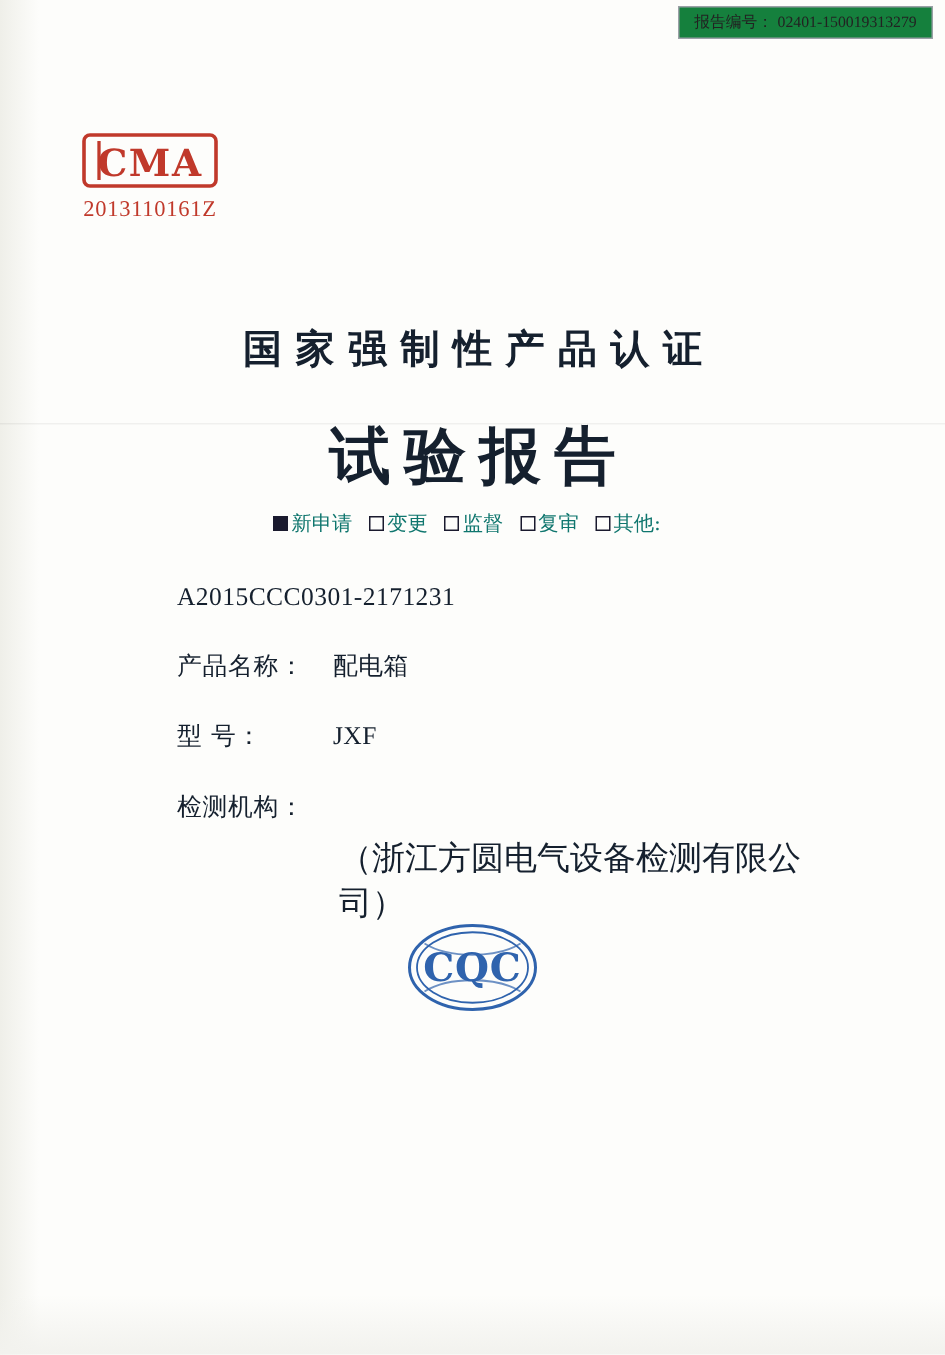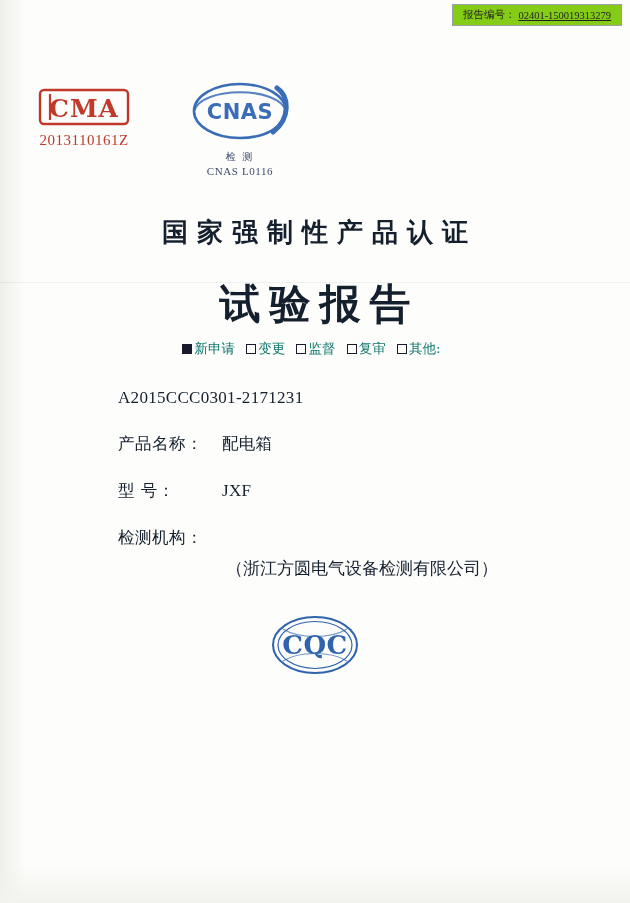--- a/index.html
+++ b/index.html
@@ -28,39 +28,38 @@
   .report-no-box {
     position: absolute;
     left: 452px;
     top: 4px;
     width: 168px;
     height: 20px;
     border: 1px solid #9aa0a6;
     display: flex;
     align-items: center;
     justify-content: center;
-    background: #84cc16;
+    background: #15803d;
   }
   .report-no-box .label {
     font-size: 10.5px;
     letter-spacing: 0px;
     color: #222;
   }
   .report-no-box .value {
     font-size: 10.5px;
     margin-left: 3px;
     color: #222;
     font-family: "Liberation Serif", serif;
-    text-decoration: underline;
   }
 
   
   .cma-block {
     position: absolute;
-    left: 24px;
+    left: 40px;
     top: 88px;
     width: 120px;
     text-align: center;
   }
   .cma-mark {
     width: 92px;
     height: 38px;
     margin: 0 auto;
     position: relative;
   }
@@ -185,21 +184,21 @@
     font-family: "Liberation Serif", serif;
     font-size: 17px;
     letter-spacing: 0.3px;
   }
   .field .fvalue.cn {
     font-family: "DejaVu Serif", serif;
     font-size: 16.5px;
   }
   .field-sub {
     margin-left: 104px;
-    font-size: 17px;
+    font-size: 22px;
     font-family: "DejaVu Serif", serif;
     color: #15202e;
     margin-top: -17px;
     margin-bottom: 25px;
     padding-left: 4px;
   }
 
   
   .cqc-block {
     position: absolute;
@@ -256,32 +255,20 @@
     <div class="cma-mark">
       <svg width="92" height="38" viewBox="0 0 92 38" xmlns="http://www.w3.org/2000/svg">
         <rect x="2" y="2" width="88" height="34" rx="4" ry="4" fill="none" stroke="#c0392b" stroke-width="2.4"></rect>
         <text x="46" y="29" font-family="DejaVu Serif, serif" font-size="25" font-weight="bold" fill="#c0392b" text-anchor="middle" letter-spacing="1">CMA</text>
         <line x1="12" y1="6" x2="12" y2="32" stroke="#c0392b" stroke-width="2.2"></line>
       </svg>
     </div>
     <div class="cma-code">2013110161Z</div>
   </div>
 
-  <div class="cnas-block">
-    <div class="cnas-mark">
-      <svg width="118" height="74" viewBox="0 0 118 74" xmlns="http://www.w3.org/2000/svg">
-        <ellipse cx="59" cy="33" rx="46" ry="27" fill="none" stroke="#3b6cb7" stroke-width="2.6"></ellipse>
-        <path d="M13 33 C20 8, 98 8, 105 33" fill="none" stroke="#3b6cb7" stroke-width="2.2" opacity="0.85"></path>
-        <path d="M96 10 C108 18, 110 40, 92 54" fill="none" stroke="#3b6cb7" stroke-width="5" stroke-linecap="round"></path>
-        <text x="59" y="41" font-family="DejaVu Sans, sans-serif" font-size="21" font-weight="bold" fill="#3b6cb7" text-anchor="middle" letter-spacing="0.5">CNAS</text>
-      </svg>
-    </div>
-    <div class="cnas-sub">检 测</div>
-    <div class="cnas-no">CNAS L0116</div>
-  </div>
 
   <div class="title-main">国家强制性产品认证</div>
   <div class="title-sub">试验报告</div>
 
   <div class="checkrow">
     <span class="opt">
       <span class="box checked"></span><span>新申请</span>
     </span>
     <span class="opt">
       <span class="box"></span><span>变更</span>

